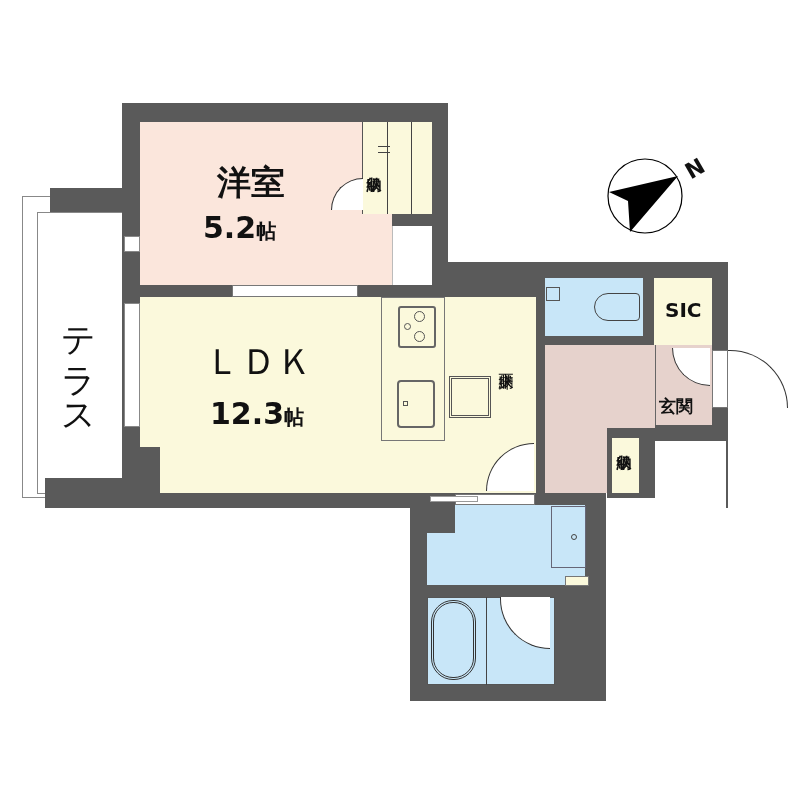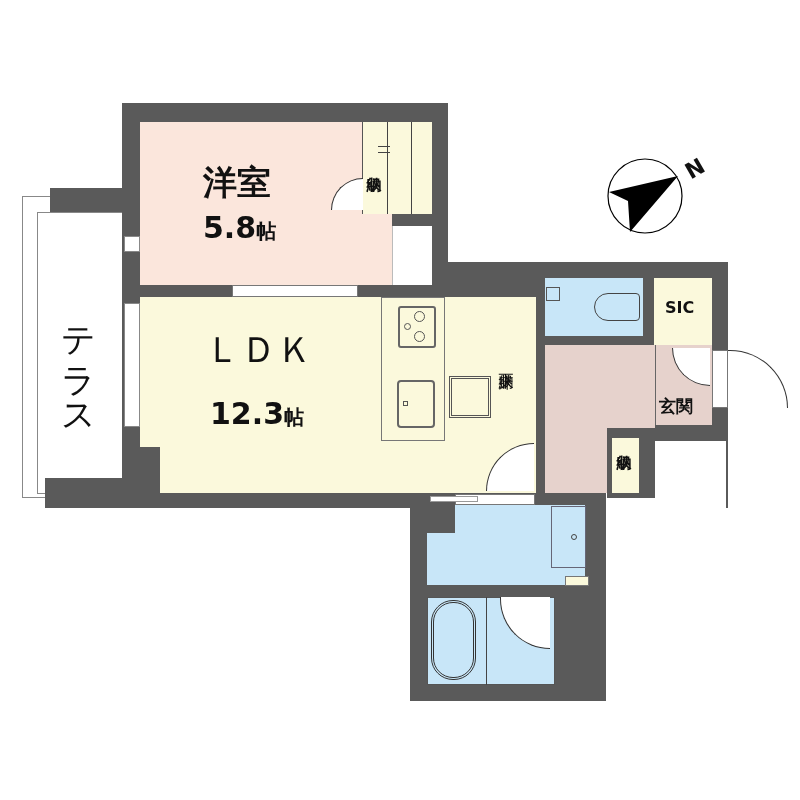--- a/index.html
+++ b/index.html
@@ -26,37 +26,37 @@
 <div class="abs wall" style="left:122px;top:103px;width:326px;height:200px;"></div>
 <div class="abs wall" style="left:50px;top:188px;width:85px;height:24px;"></div>
 <div class="abs wall" style="left:122px;top:262px;width:606px;height:246px;"></div>
 <div class="abs wall" style="left:45px;top:478px;width:120px;height:30px;"></div>
 <div class="abs wall" style="left:410px;top:495px;width:196px;height:206px;"></div>
 <div class="abs white" style="left:606px;top:440px;width:120px;height:100px;"></div>
 <div class="abs wall" style="left:583px;top:425px;width:145px;height:16px;"></div>
 <div class="abs wall" style="left:583px;top:425px;width:23px;height:120px;"></div>
 
 <div class="abs pink" style="left:140px;top:122px;width:252px;height:163px;"></div>
-<div class="lbl" style="left:203px;top:165px;font-size:34px;">洋室</div>
-<div class="lbl" style="left:203px;top:213px;font-size:30px;"><span>5.8</span><span style="font-size:20px;">帖</span></div>
+<div class="lbl" style="left:217px;top:165px;font-size:34px;">洋室</div>
+<div class="lbl" style="left:203px;top:213px;font-size:30px;"><span>5.2</span><span style="font-size:20px;">帖</span></div>
 
 <div class="abs cream" style="left:362px;top:122px;width:70px;height:92px;border-left:1px solid #555;"></div>
 <div class="line" style="left:387px;top:122px;width:1px;height:92px;"></div>
 <div class="line" style="left:411px;top:122px;width:1px;height:92px;"></div>
 <div class="line" style="left:378px;top:146px;width:12px;height:1px;"></div>
 <div class="line" style="left:378px;top:152px;width:12px;height:1px;"></div>
 <div class="lbl vert" style="left:366px;top:165px;font-size:15px;">収納</div>
 <div class="abs white" style="left:392px;top:226px;width:40px;height:59px;border-left:1px solid #bbb;"></div>
 <div class="door-arc" style="left:331px;top:178px;width:32px;height:32px;border-radius:32px 0 0 0;border-right:none;border-bottom:none;"></div>
 
 <div class="abs white" style="left:232px;top:285px;width:126px;height:12px;border:1px solid #777;"></div>
 
 <div class="abs cream" style="left:140px;top:297px;width:396px;height:196px;"></div>
 <div class="abs wall" style="left:122px;top:447px;width:38px;height:50px;"></div>
-<div class="lbl" style="left:205px;top:332px;font-size:36px;font-weight:normal;">ＬＤＫ</div>
+<div class="lbl" style="left:205px;top:344px;font-size:36px;font-weight:normal;">ＬＤＫ</div>
 <div class="lbl" style="left:210px;top:399px;font-size:30px;"><span>12.3</span><span style="font-size:20px;">帖</span></div>
 
 <div class="abs white" style="left:124px;top:303px;width:16px;height:124px;border:1px solid #888;"></div>
 <div class="abs white" style="left:124px;top:236px;width:16px;height:16px;border:1px solid #888;"></div>
 
 <div class="abs cream" style="left:381px;top:297px;width:64px;height:144px;border:1px solid #777;"></div>
 <div class="abs cream" style="left:398px;top:306px;width:38px;height:42px;border:2px double #666;border-radius:3px;"></div>
 <div class="abs" style="left:414px;top:311px;width:11px;height:11px;border:1.5px solid #555;border-radius:50%;"></div>
 <div class="abs" style="left:414px;top:331px;width:11px;height:11px;border:1.5px solid #555;border-radius:50%;"></div>
 <div class="abs" style="left:404px;top:323px;width:7px;height:7px;border:1.5px solid #555;border-radius:50%;"></div>
@@ -67,21 +67,21 @@
 <div class="lbl vert" style="left:498px;top:362px;font-size:15px;font-weight:normal;">床下収納</div>
 
 <div class="door-arc" style="left:486px;top:443px;width:48px;height:48px;border-radius:48px 0 0 0;border-right:none;border-bottom:none;"></div>
 
 <div class="abs blue" style="left:545px;top:278px;width:98px;height:58px;"></div>
 <div class="abs" style="left:546px;top:287px;width:14px;height:14px;border:1px solid #555;"></div>
 <div class="abs blue" style="left:594px;top:293px;width:46px;height:28px;border:1.5px solid #444;border-radius:14px 4px 4px 14px;"></div>
 <div class="door-arc" style="left:551px;top:348px;width:38px;height:38px;border-radius:0 0 38px 0;border-left:none;border-top:none;"></div>
 
 <div class="abs cream" style="left:654px;top:278px;width:58px;height:67px;"></div>
-<div class="lbl" style="left:665px;top:300px;font-size:16px;">SIC</div>
+<div class="lbl" style="left:665px;top:300px;font-size:20px;">SIC</div>
 
 <div class="abs hall" style="left:545px;top:345px;width:110px;height:148px;"></div>
 <div class="abs wall" style="left:607px;top:428px;width:48px;height:70px;"></div>
 
 <div class="abs cream" style="left:612px;top:438px;width:27px;height:55px;"></div>
 <div class="lbl vert" style="left:616px;top:443px;font-size:15px;">収納</div>
 
 <div class="abs hall" style="left:655px;top:345px;width:57px;height:80px;border-left:1px solid #666;"></div>
 <div class="lbl" style="left:659px;top:398px;font-size:17px;">玄関</div>
 <div class="door-arc" style="left:672px;top:348px;width:38px;height:38px;border-radius:0 0 0 38px;border-right:none;border-top:none;"></div>

